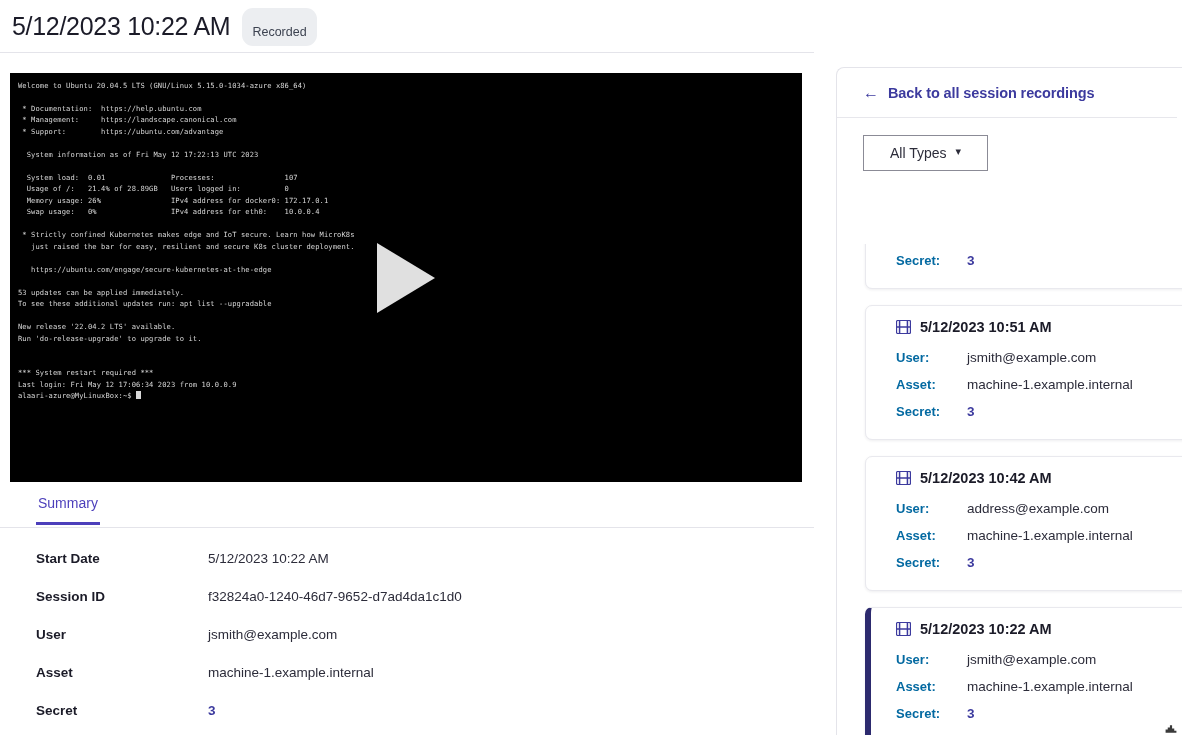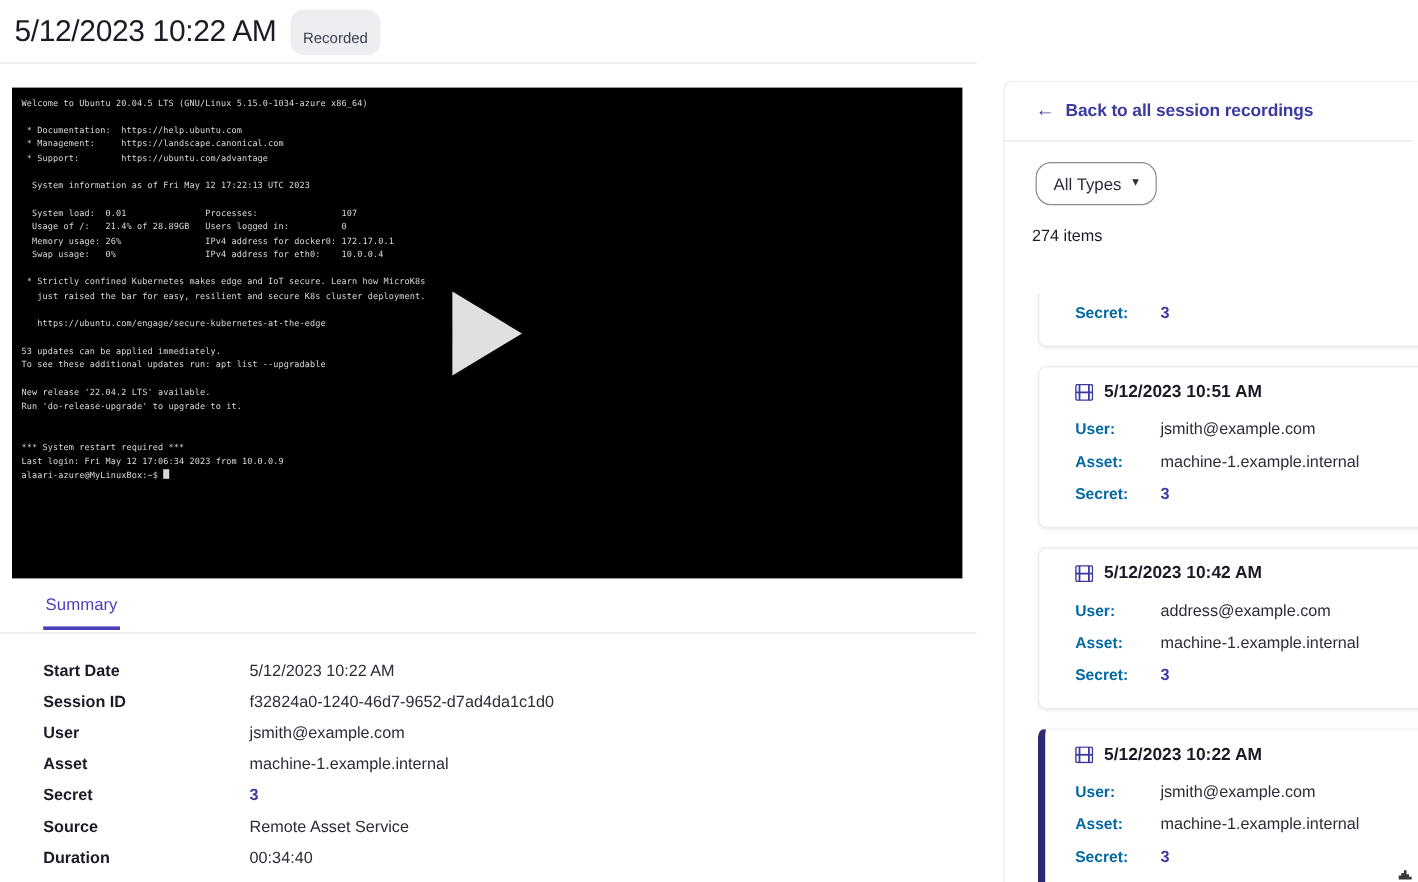--- a/index.html
+++ b/index.html
@@ -87,21 +87,21 @@
     display: flex; align-items: center;
   }
   .tab {
     font-size: 14px; color: #4c3fbb; padding: 3px 2px 11px 2px;
     border-bottom: 3px solid #4c3fbb; cursor: pointer;
   }
 
   
   .summary { position: absolute; left: 0; top: 487px; width: 814px; }
   .srow { display: flex; height: 26px; align-items: flex-end; margin-bottom: 0; }
-  .srow + .srow { margin-top: 0; }
+  .srow + .srow { margin-top: 12px; }
   .slabel {
     width: 208px; padding-left: 36px;
     font-size: 13.5px; font-weight: bold; color: #1b1b28;
   }
   .svalue { font-size: 13.5px; color: #2c2c3a; }
   .svalue.link { color: #3c3a9e; font-weight: bold; }
 
   
   .right-panel {
     position: absolute; left: 836px; top: 67px;
@@ -118,22 +118,22 @@
     padding-left: 26px;
     border-bottom: 1px solid #e7e7ec;
     width: 340px;
   }
   .back-arrow { font-size: 16px; color: #3c3a9e; margin-right: 9px; line-height: 1; }
   .back-text { font-size: 14.5px; font-weight: bold; color: #3c3a9e; letter-spacing: -0.1px; }
 
   .filter-row { padding: 17px 0 0 26px; }
   .select-box {
     display: inline-flex; align-items: flex-start; gap: 9px;
-    border: 1px solid #8b8b96; border-radius: 13px;
-    padding: 9px 14px; font-size: 14px; color: #2c2c3a;
+    border: 1px solid #8b8b96; border-radius: 0;
+    padding: 9px 26px; font-size: 14px; color: #2c2c3a;
     background: #fff; cursor: pointer;
   }
   .chev { font-size: 11px; color: #2c2c3a; }
 
   .items-count {
     padding: 18px 0 0 23px; font-size: 13.5px; color: #1b1b28;
   }
 
   .cards { position: relative; margin-top: 6px; }
   .card {
@@ -268,21 +268,20 @@
       <span class="back-text">Back to all session recordings</span>
     </div>
 
     <div class="filter-row">
       <div class="select-box">
         <span>All Types</span>
         <span class="chev">▾</span>
       </div>
     </div>
 
-    <div class="items-count">274 items</div>
 
     <div class="cards-clip">
       <div class="cards" id="cards-host">
           <div class="card partial">
             <div class="crow"></div>
             <div class="crow">
               <div class="ckey">Secret:</div>
               <div class="cval link">3</div>
             </div>
           </div>

